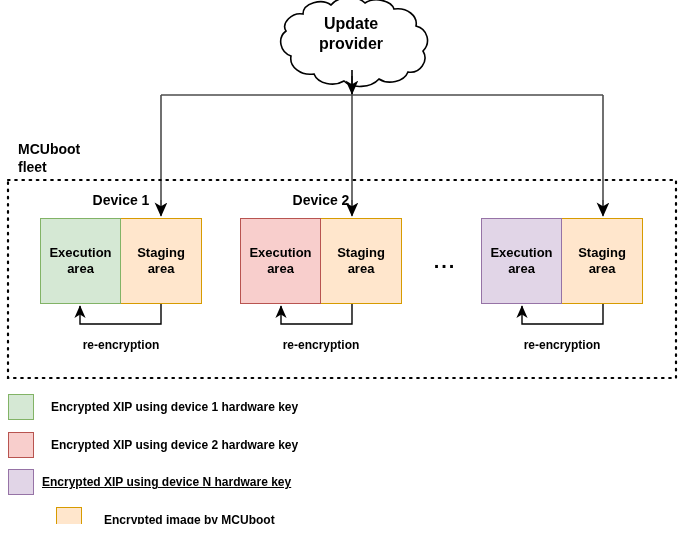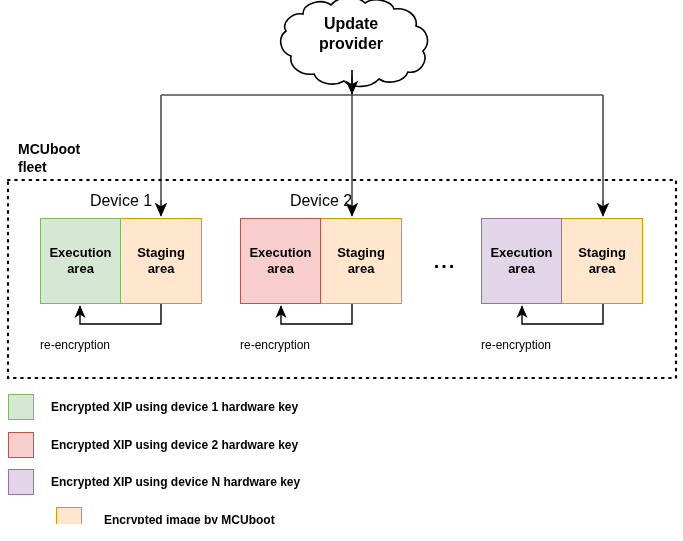--- a/index.html
+++ b/index.html
@@ -41,22 +41,22 @@
     left: 18px;
     top: 140px;
     width: 90px;
     font-size: 14px;
     font-weight: bold;
     color: #000;
     line-height: 18px;
   }
   .device-title {
     position: absolute;
-    font-size: 16px;
-    font-weight: normal;
+    font-size: 14px;
+    font-weight: bold;
     color: #000;
     text-align: center;
     width: 162px;
   }
   .dev-box {
     position: absolute;
     top: 218px;
     width: 162px;
     height: 86px;
     display: flex;
@@ -76,22 +76,23 @@
     line-height: 16px;
   }
   .half .l2 { display: block; }
   .exec-green  { background: #d5e8d4; border: 1px solid #82b366; }
   .exec-pink   { background: #f8cecc; border: 1px solid #b85450; }
   .exec-purple { background: #e1d5e7; border: 1px solid #9673a6; }
   .staging     { background: #ffe6cc; border: 1px solid #d79b00; border-left: none; }
   .reenc-label {
     position: absolute;
     font-size: 12px;
-    font-weight: normal;
-    color: #000;
+    font-weight: bold;
+    color: #000;
+    text-align: center;
     width: 162px;
   }
   .ellipsis {
     position: absolute;
     left: 420px;
     top: 250px;
     width: 50px;
     text-align: center;
     font-size: 20px;
     font-weight: bold;
@@ -233,20 +234,20 @@
   <div class="legend-row" style="top:393px;">
     <div class="legend-swatch sw-green"></div>
     <div class="legend-text" style="margin-left:17px;">Encrypted XIP using device 1 hardware key</div>
   </div>
   <div class="legend-row" style="top:431px;">
     <div class="legend-swatch sw-pink"></div>
     <div class="legend-text" style="margin-left:17px;">Encrypted XIP using device 2 hardware key</div>
   </div>
   <div class="legend-row" style="top:468px;">
     <div class="legend-swatch sw-purple"></div>
-    <div class="legend-text" style="margin-left:17px;">Encrypted XIP using device N hardware key</div>
+    <div class="legend-text" style="margin-left:8px;text-decoration:underline;">Encrypted XIP using device N hardware key</div>
   </div>
   <div class="legend-row" style="top:506px;padding-left:48px;">
     <div class="legend-swatch sw-orange"></div>
     <div class="legend-text" style="margin-left:22px;">Encrypted image by MCUboot</div>
   </div>
 
 </div>
 
 </body></html>

